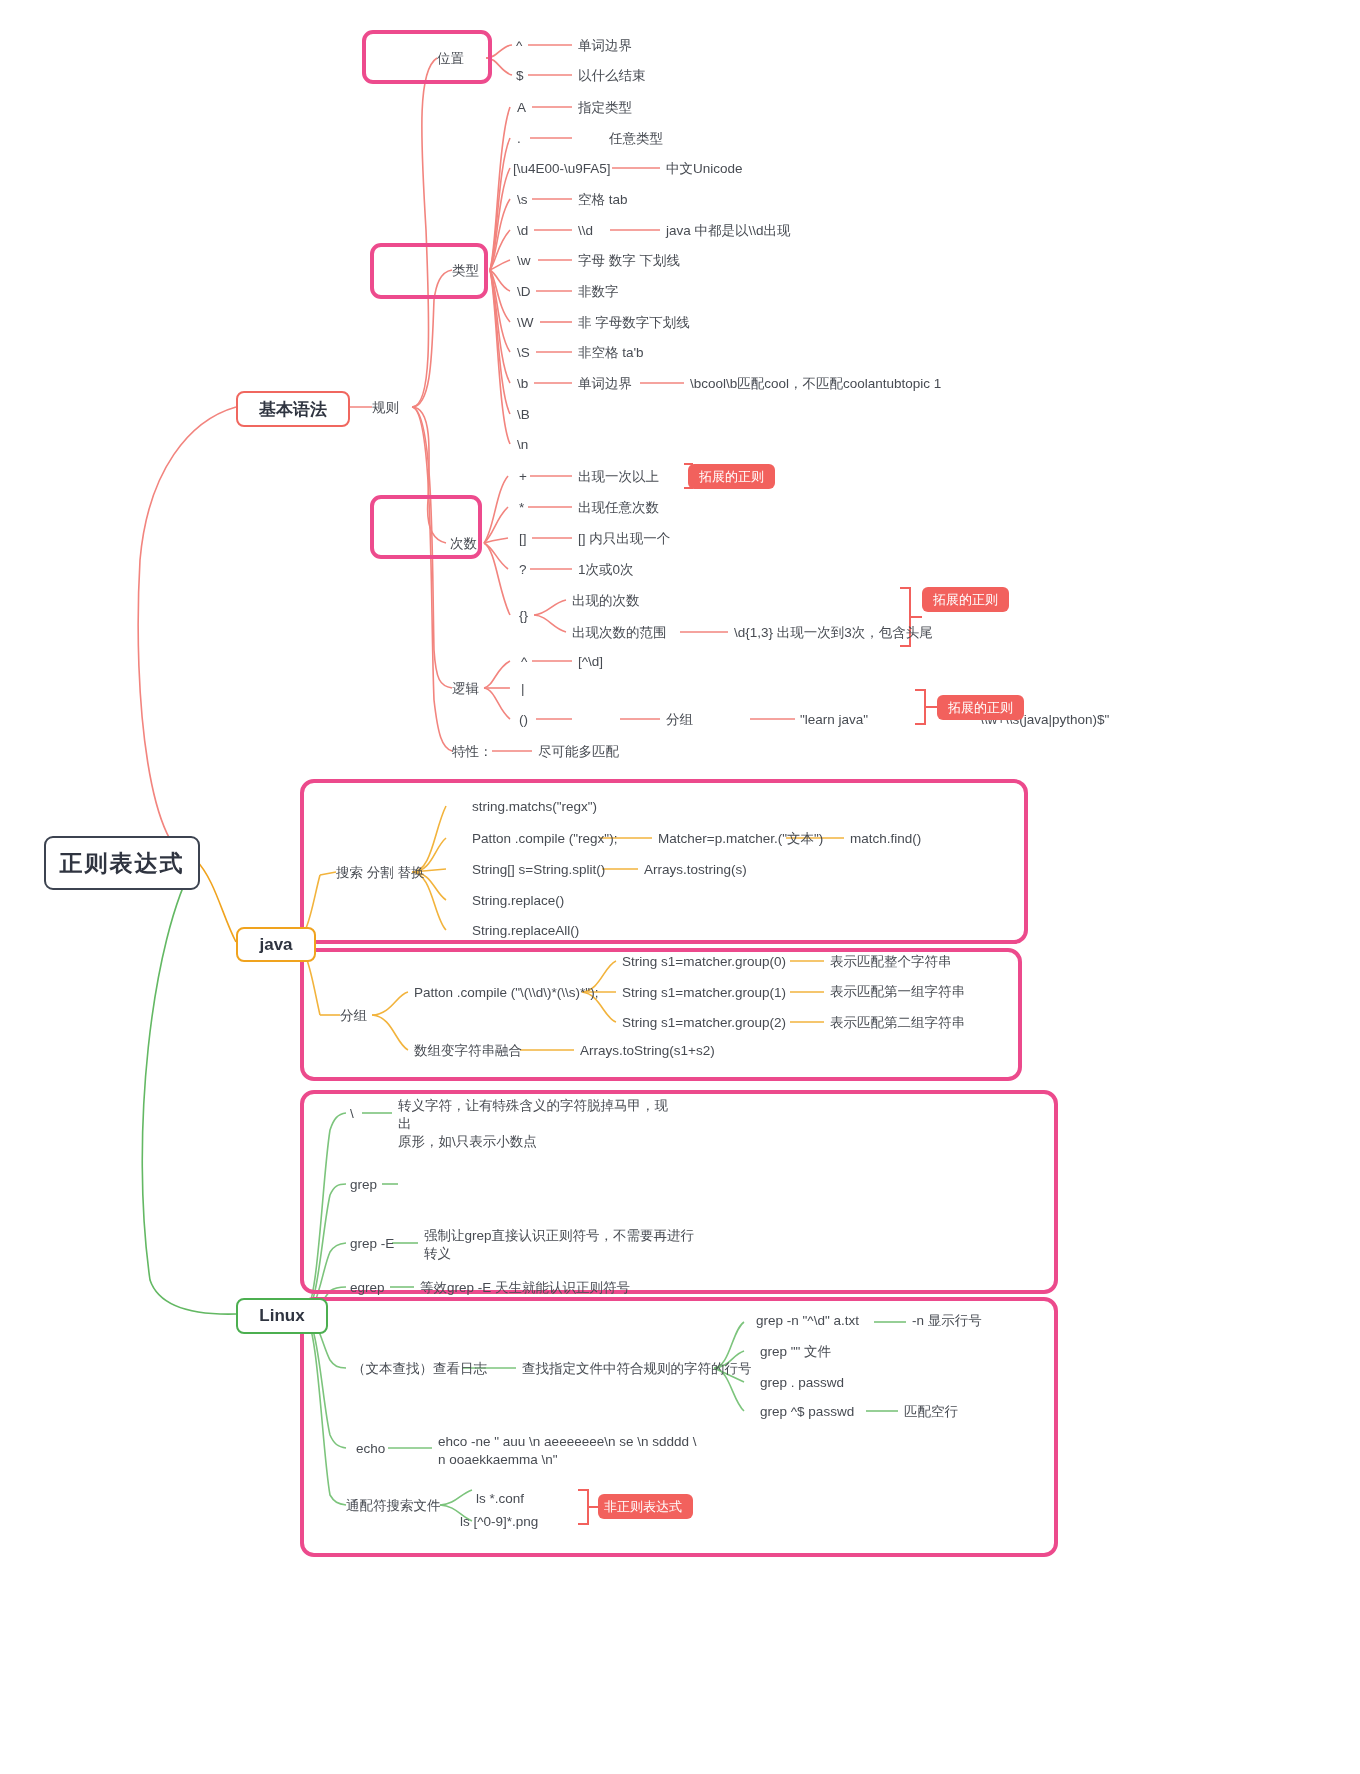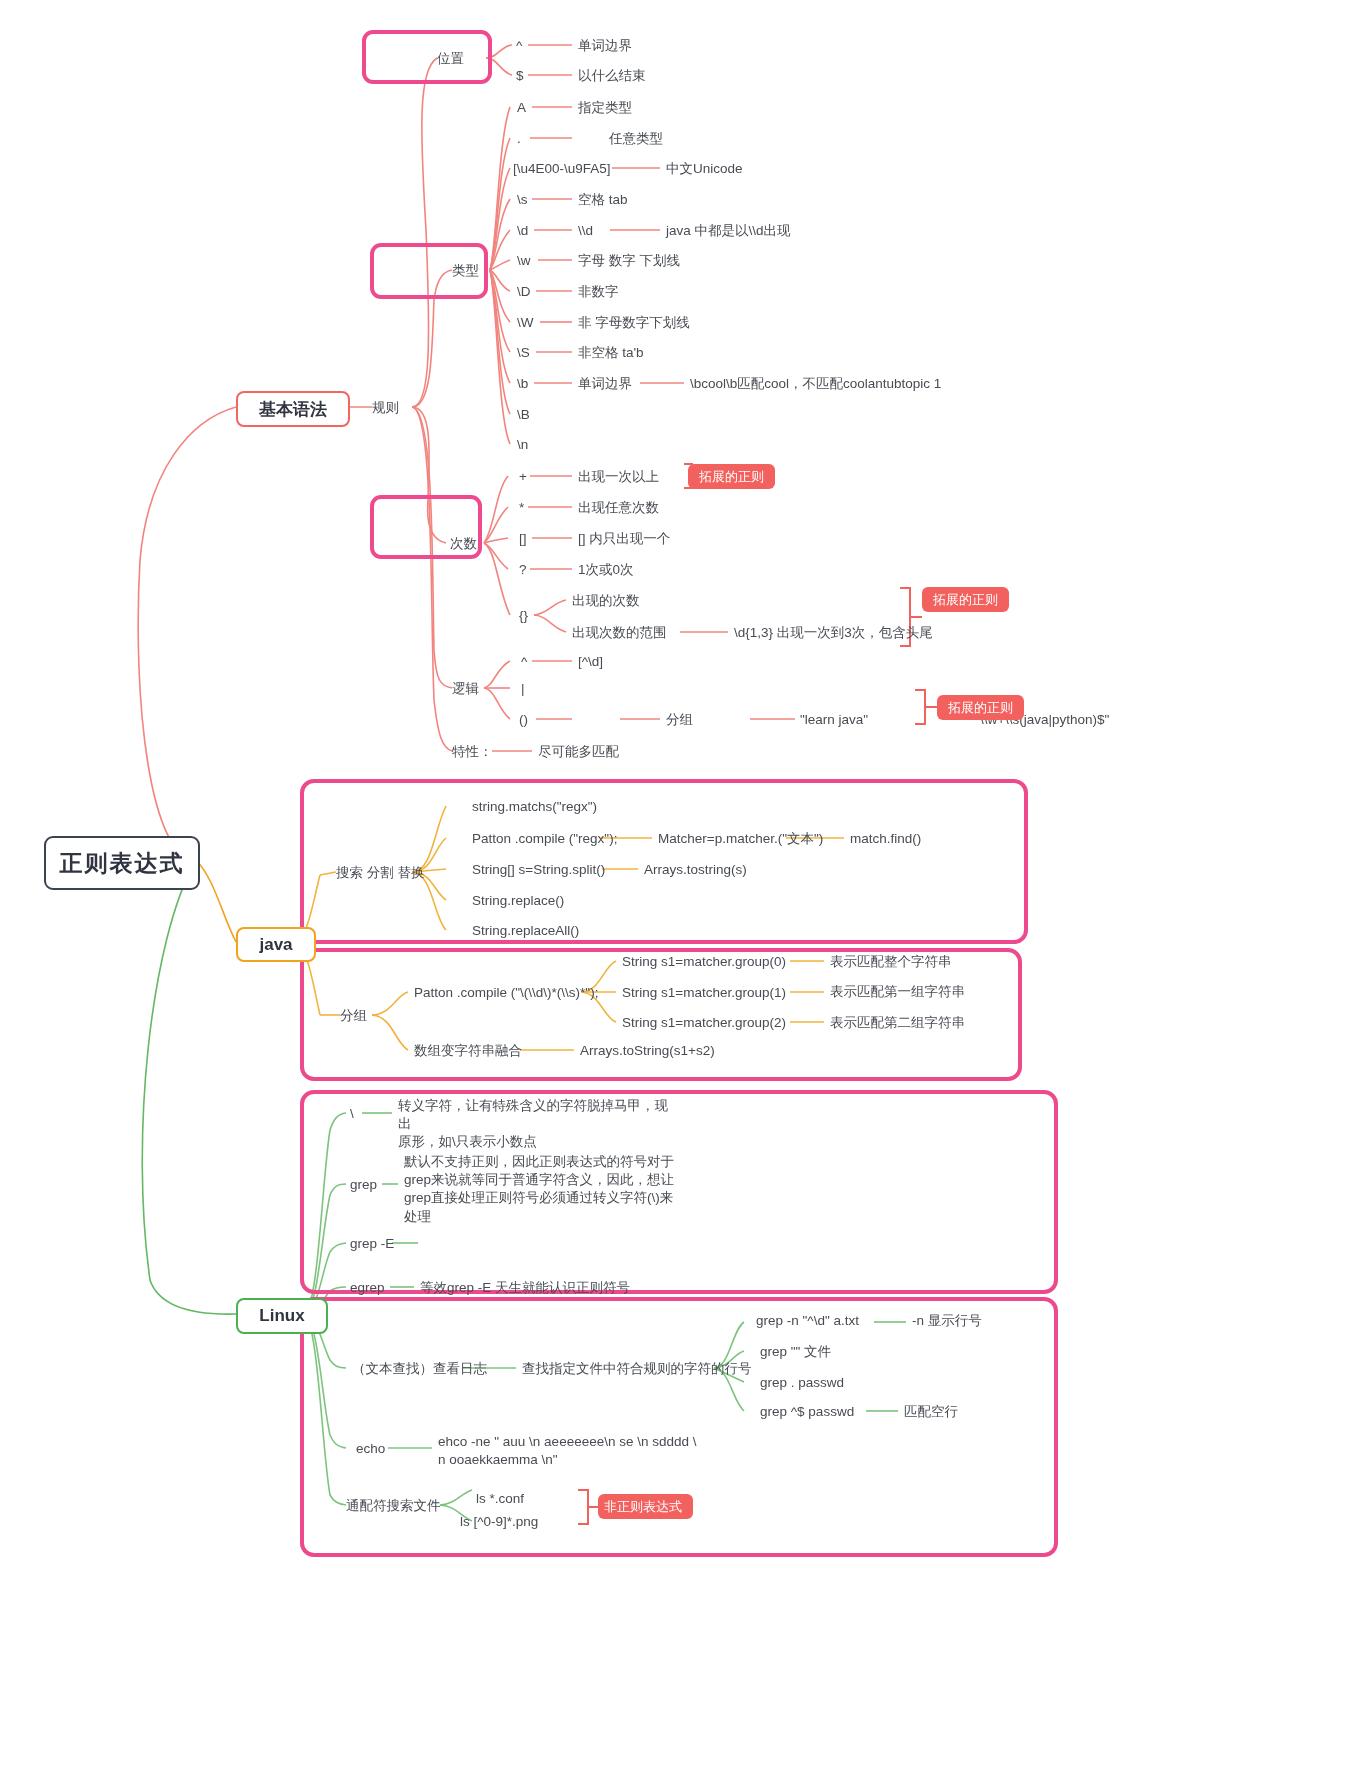--- a/index.html
+++ b/index.html
@@ -261,25 +261,23 @@
   <div class="node" style="left:830px;top:984px;font-family:Liberation Mono, monospace;">表示匹配第一组字符串</div>
   <div class="node" style="left:622px;top:1014px;">String s1=matcher.group(2)</div>
   <div class="node" style="left:830px;top:1014px;">表示匹配第二组字符串</div>
   <div class="node" style="left:414px;top:1042px;">数组变字符串融合</div>
   <div class="node" style="left:580px;top:1042px;">Arrays.toString(s1+s2)</div>
 
   <div class="node" style="left:350px;top:1105px;">\</div>
   <div class="node multi" style="left:398px;top:1097px;width:280px;white-space:pre-line;">转义字符，让有特殊含义的字符脱掉马甲，现出
 原形，如\只表示小数点</div>
   <div class="node" style="left:350px;top:1176px;">grep</div>
-  <div class="node multi" style="left:404px;top:1153px;width:280px;white-space:pre-line;">默认不支持正则，因此正则表达式的符号对于
-grep来说就等同于普通字符含义，因此，想让
-grep直接处理正则符号必须通过转义字符(\)来
-处理</div>
   <div class="node" style="left:350px;top:1235px;">grep -E</div>
+  <div class="node multi" style="left:424px;top:1227px;width:290px;white-space:pre-line;">强制让grep直接认识正则符号，不需要再进行
+转义</div>
   <div class="node" style="left:350px;top:1279px;">egrep</div>
   <div class="node" style="left:420px;top:1279px;">等效grep -E 天生就能认识正则符号</div>
 
   <div class="node" style="left:352px;top:1360px;">（文本查找）查看日志</div>
   <div class="node" style="left:522px;top:1360px;">查找指定文件中符合规则的字符的行号</div>
   <div class="node" style="left:756px;top:1312px;">grep -n "^\d" a.txt</div>
   <div class="node" style="left:912px;top:1312px;">-n 显示行号</div>
   <div class="node" style="left:760px;top:1343px;">grep "" 文件</div>
   <div class="node" style="left:760px;top:1374px;">grep . passwd</div>
   <div class="node" style="left:760px;top:1403px;">grep ^$ passwd</div>

